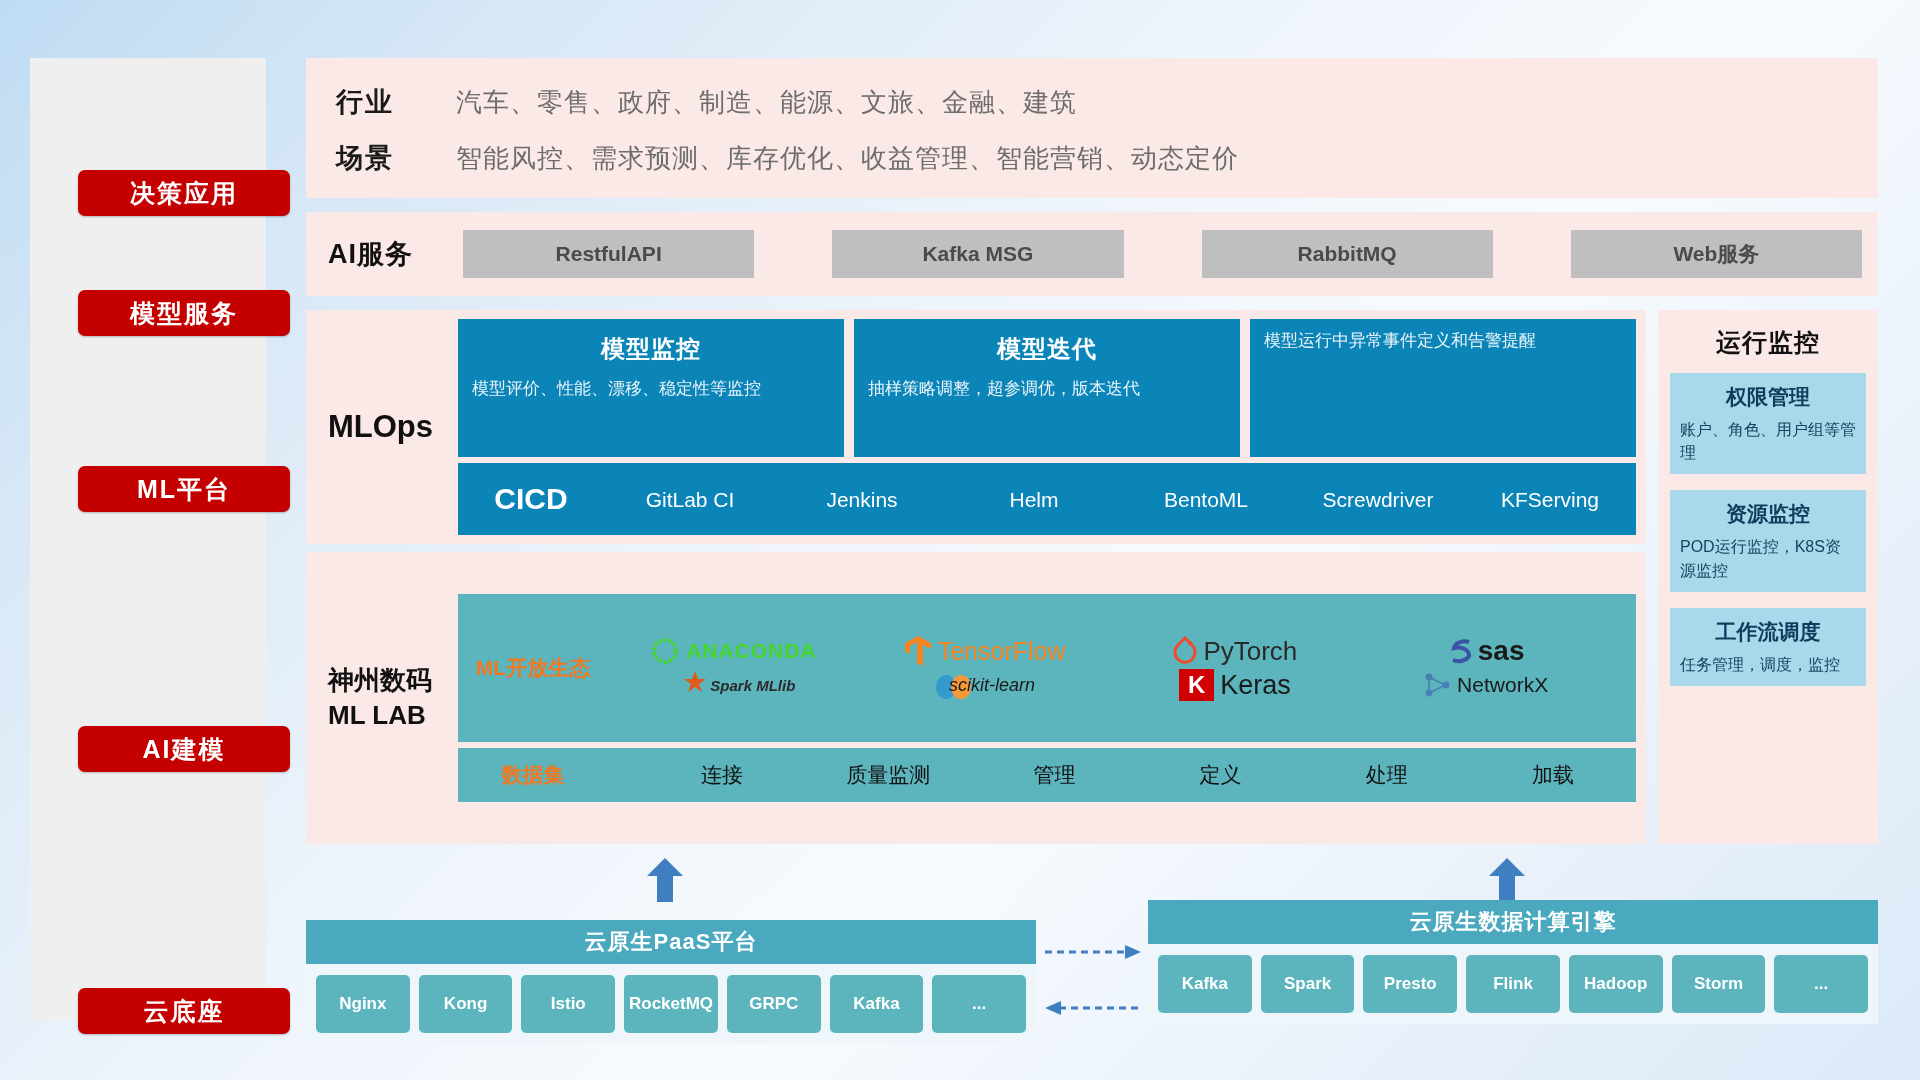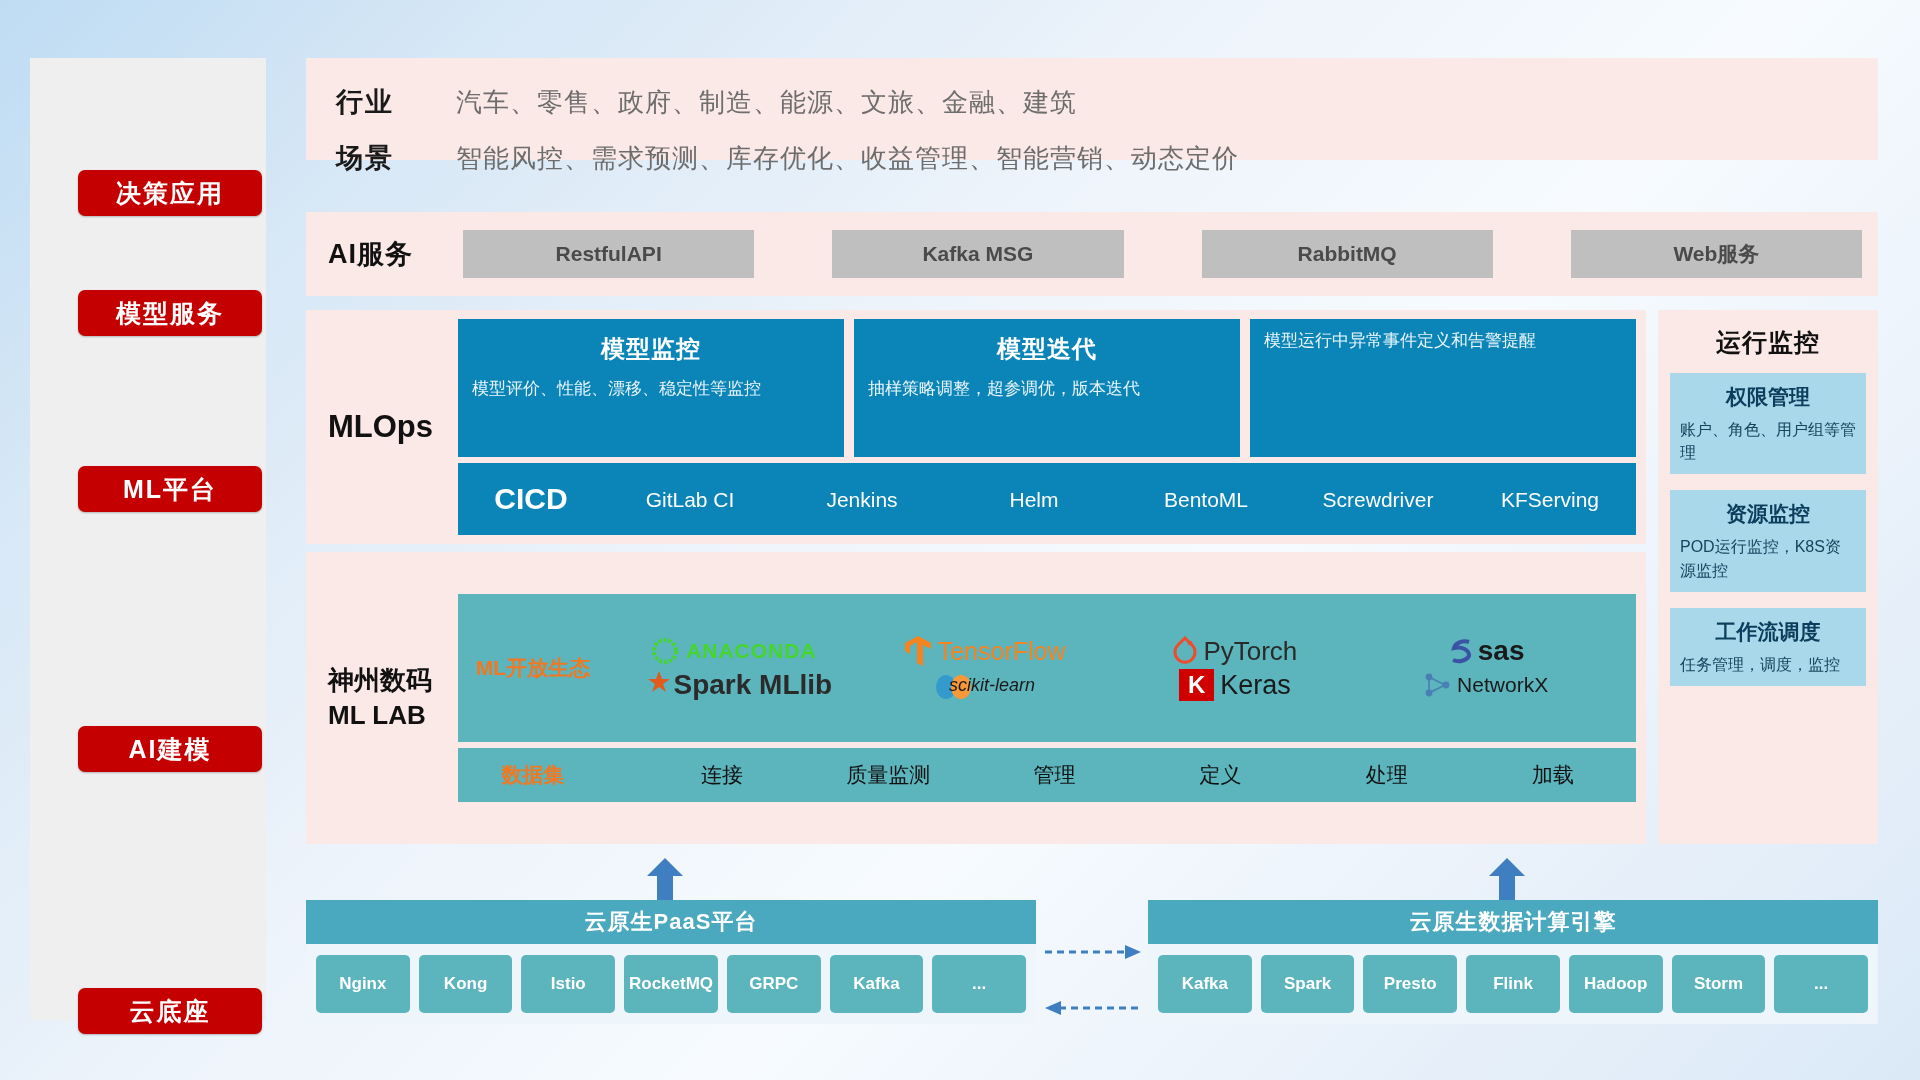--- a/index.html
+++ b/index.html
@@ -10,34 +10,34 @@
     position:relative;
   }
   .canvas{position:absolute;left:0;top:0;width:1920px;height:1080px;}
 
   
   .rail{
     position:absolute;left:30px;top:58px;width:236px;height:962px;
     background:#efefef;
   }
   .rail-chip{
-    position:absolute;left:48px;width:184px;height:46px;
+    position:absolute;left:48px;width:212px;height:46px;
     background:#c40000;border-radius:7px;color:#fff;
     font-size:25px;font-weight:bold;letter-spacing:2px;
     display:flex;align-items:center;justify-content:center;
     box-shadow:0 1px 2px rgba(0,0,0,.25);
   }
   #chip0{top:112px;} #chip1{top:232px;} #chip2{top:408px;}
   #chip3{top:668px;} #chip4{top:930px;}
 
   
   .band{position:absolute;background:#fbe9e7;}
 
   
-  #rowTop{left:306px;top:58px;width:1572px;height:102px;}
+  #rowTop{left:306px;top:58px;width:1572px;height:140px;}
   .rt-line{position:absolute;display:flex;align-items:center;}
   .rt-label{width:120px;font-size:27px;font-weight:bold;color:#1a1a1a;letter-spacing:2px;}
   .rt-val{font-size:26px;color:#6d6d6d;letter-spacing:1px;white-space:nowrap;}
 
   
   #rowSvc{left:306px;top:212px;width:1572px;height:84px;display:flex;align-items:center;}
   .svc-label{width:135px;margin-left:22px;font-size:27px;font-weight:bold;color:#111;letter-spacing:1px;}
   .svc-grid{flex:1;display:flex;gap:78px;padding-right:16px;}
   .svc-btn{
     flex:1;height:48px;background:#bfbfbf;color:#4a4a4a;
@@ -75,21 +75,21 @@
 
   
   #rowMon{left:1658px;top:310px;width:220px;height:534px;}
   .mon-title{margin:16px 0 14px;text-align:center;font-size:25px;font-weight:bold;color:#111;letter-spacing:1px;}
   .mon-card{margin:0 12px 16px;background:#a8d8ea;padding:8px 10px 10px;box-sizing:border-box;}
   .mon-card h5{margin:2px 0 7px;text-align:center;font-size:21px;font-weight:bold;color:#0b3d5c;}
   .mon-card p{margin:0;font-size:16px;line-height:1.45;color:#16445e;}
 
   
   .cloudbox{position:absolute;}
-  #cloudL{left:306px;top:900px;width:730px;height:124px;}
+  #cloudL{left:306px;top:920px;width:730px;height:124px;}
   #cloudR{left:1148px;top:900px;width:730px;height:124px;}
   .cloud-head{height:44px;background:#4aa8bf;color:#fff;display:flex;align-items:center;justify-content:center;
               font-size:22px;font-weight:bold;letter-spacing:1px;}
   .cloud-body{height:80px;background:#eef6fb;display:flex;align-items:center;gap:9px;padding:0 10px;box-sizing:border-box;}
   .cloud-chip{flex:1;height:58px;background:#5cb5bd;border-radius:5px;color:#fff;
               font-size:17px;font-weight:bold;display:flex;align-items:center;justify-content:center;
               text-align:center;line-height:1.1;padding:0 2px;box-sizing:border-box;}
   .up-arrow{position:absolute;width:40px;height:44px;}
   #upL{left:645px;top:858px;} #upR{left:1487px;top:858px;}
   .h-arrow{position:absolute;left:1045px;width:96px;height:2px;}
@@ -215,21 +215,21 @@
             <svg width="28" height="30" viewBox="0 0 28 30">
                 <path d="M22 6 A11 8 0 0 0 7 12 A11 8 0 0 1 22 20 A11 8 0 0 1 6 24" fill="none" stroke="#3a53a4" stroke-width="4"></path>
               </svg>
             <span style="color:#1a1a1a;font-size:28px;font-weight:bold;">sas</span>
           </div>
 
           <div style="display:flex;align-items:center;gap:5px;">
             <svg width="34" height="32" viewBox="0 0 34 32">
                 <polygon points="24,2 27,10 35,10 28,15 31,23 24,18 17,23 20,15 13,10 21,10" fill="#e25a1c"></polygon>
               </svg>
-            <span style="color:#2b2b2b;font-size:28px;font-weight:bold;">Spark MLlib</span>
+            <span style="color:#2b2b2b;font-size:15px;font-style:italic;font-weight:bold;">Spark MLlib</span>
           </div>
 
           <div style="display:flex;align-items:center;">
             <svg width="44" height="32" viewBox="0 0 44 32">
                 <ellipse cx="13" cy="18" rx="10" ry="12" fill="#3499cd"></ellipse>
                 <ellipse cx="28" cy="18" rx="10" ry="12" fill="#f89939"></ellipse>
               </svg>
             <span style="color:#1a1a1a;font-size:18px;font-style:italic;margin-left:-28px;">scikit-learn</span>
           </div>
 

